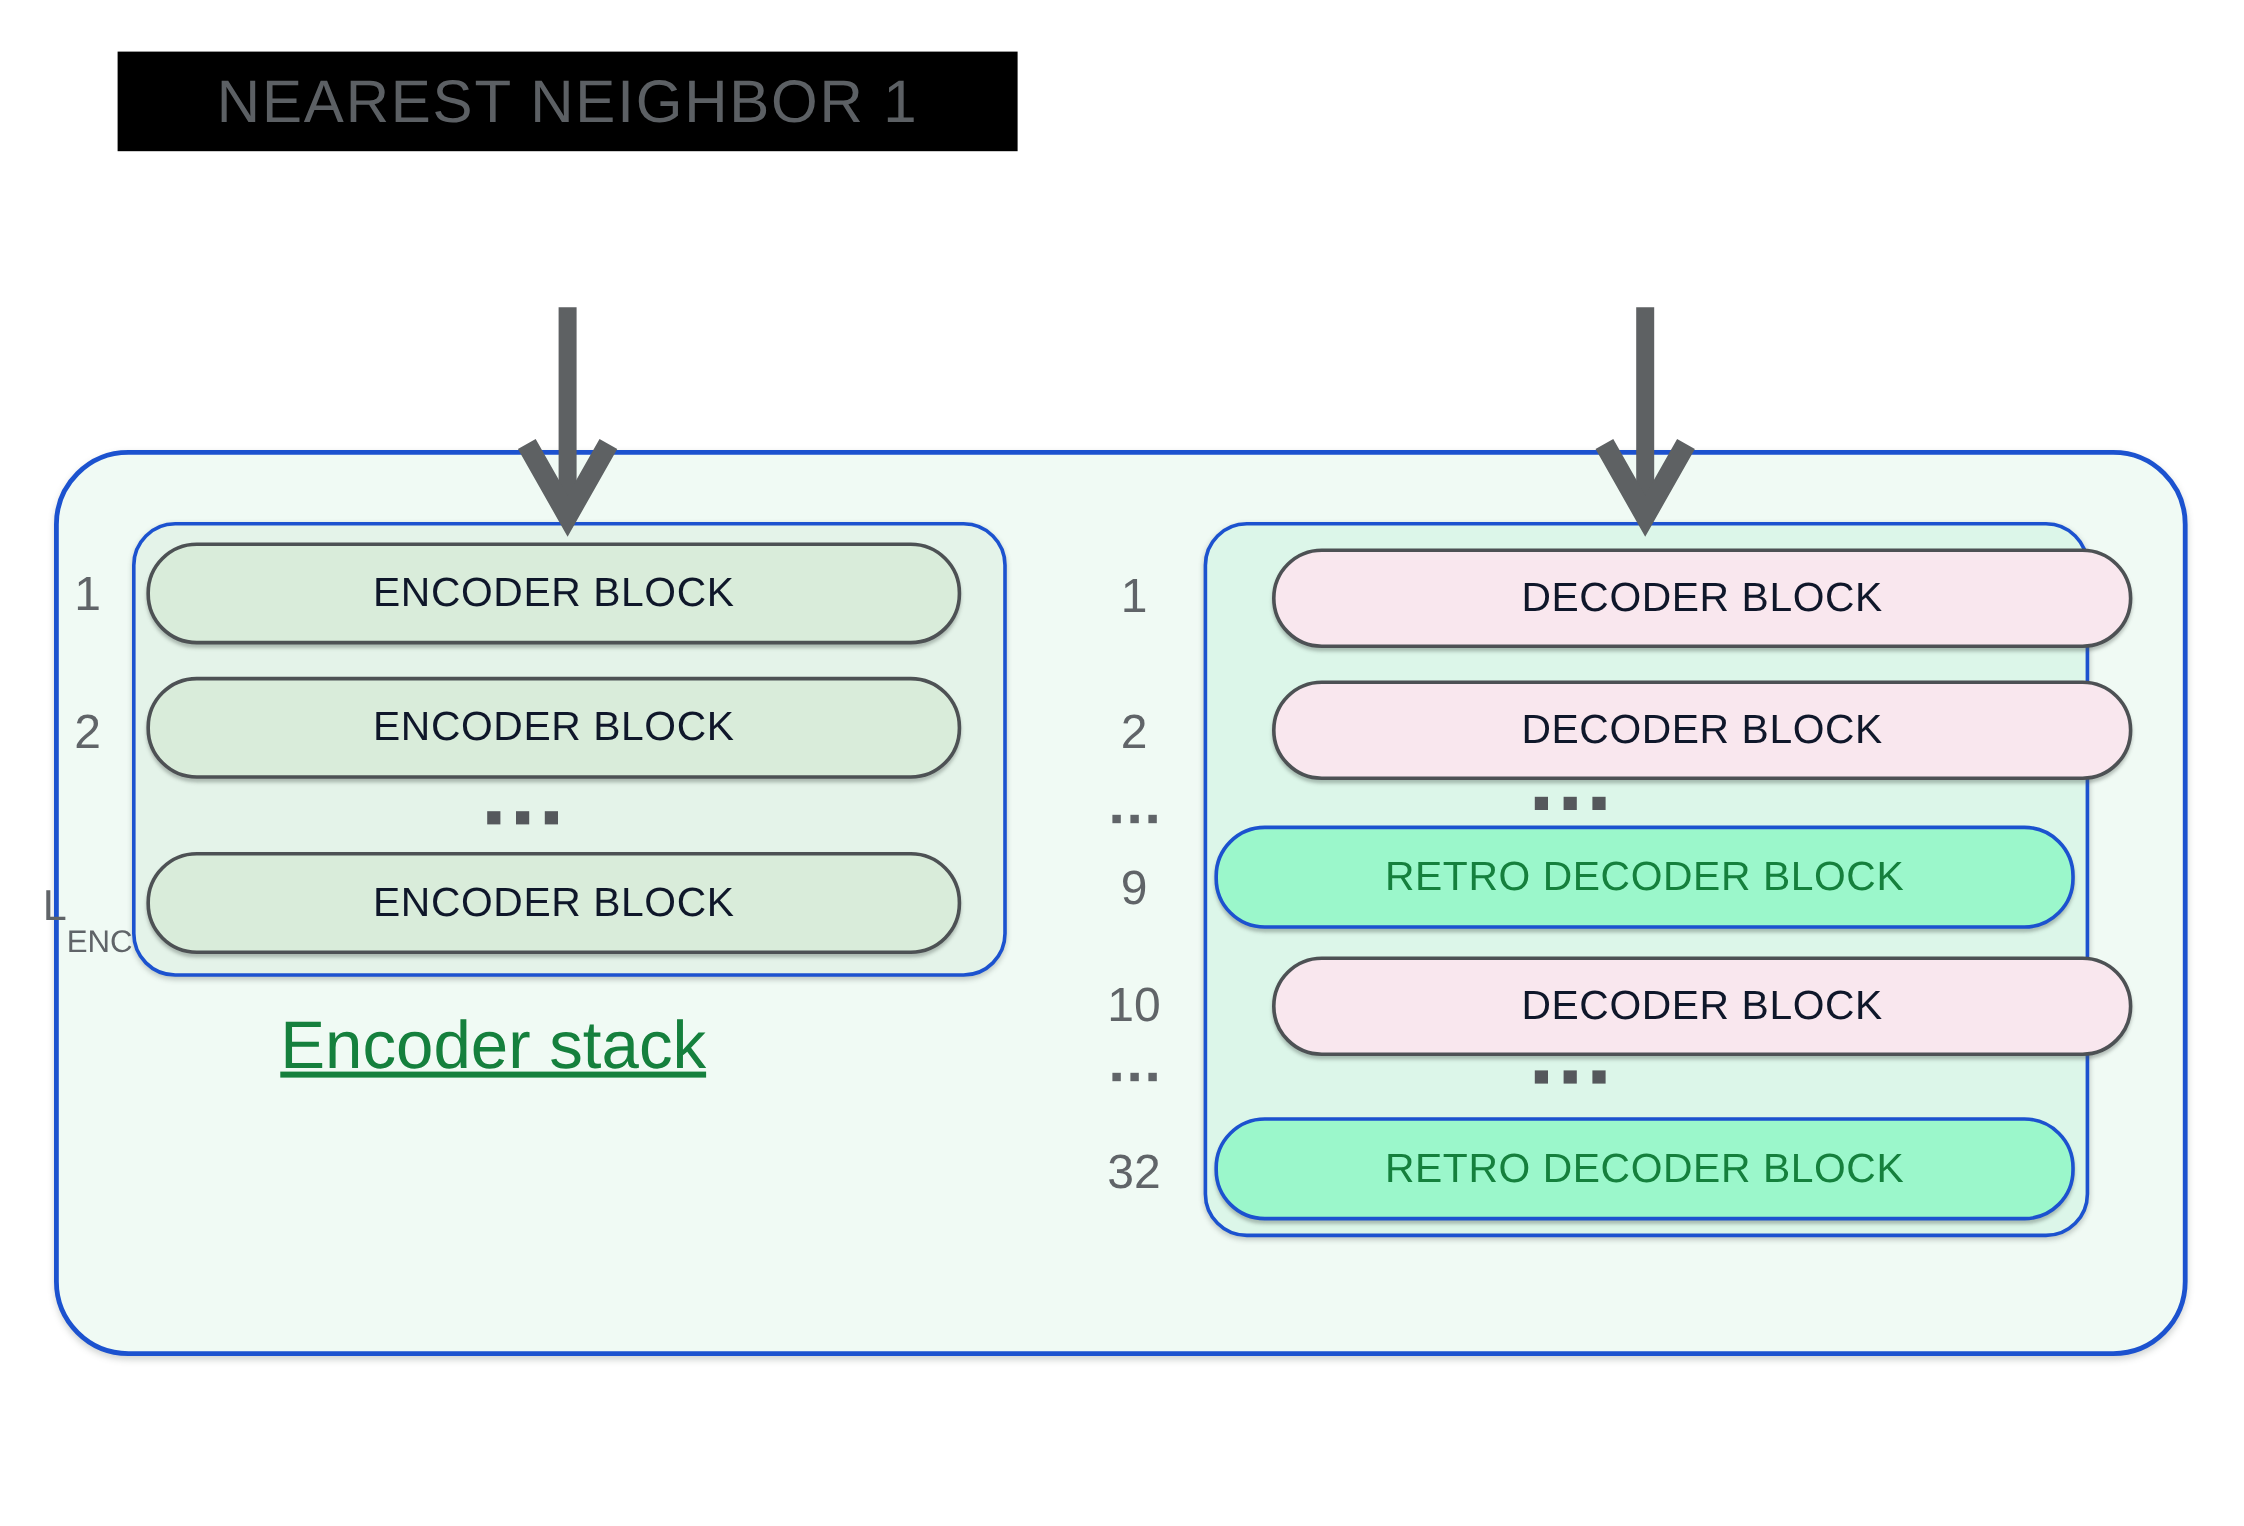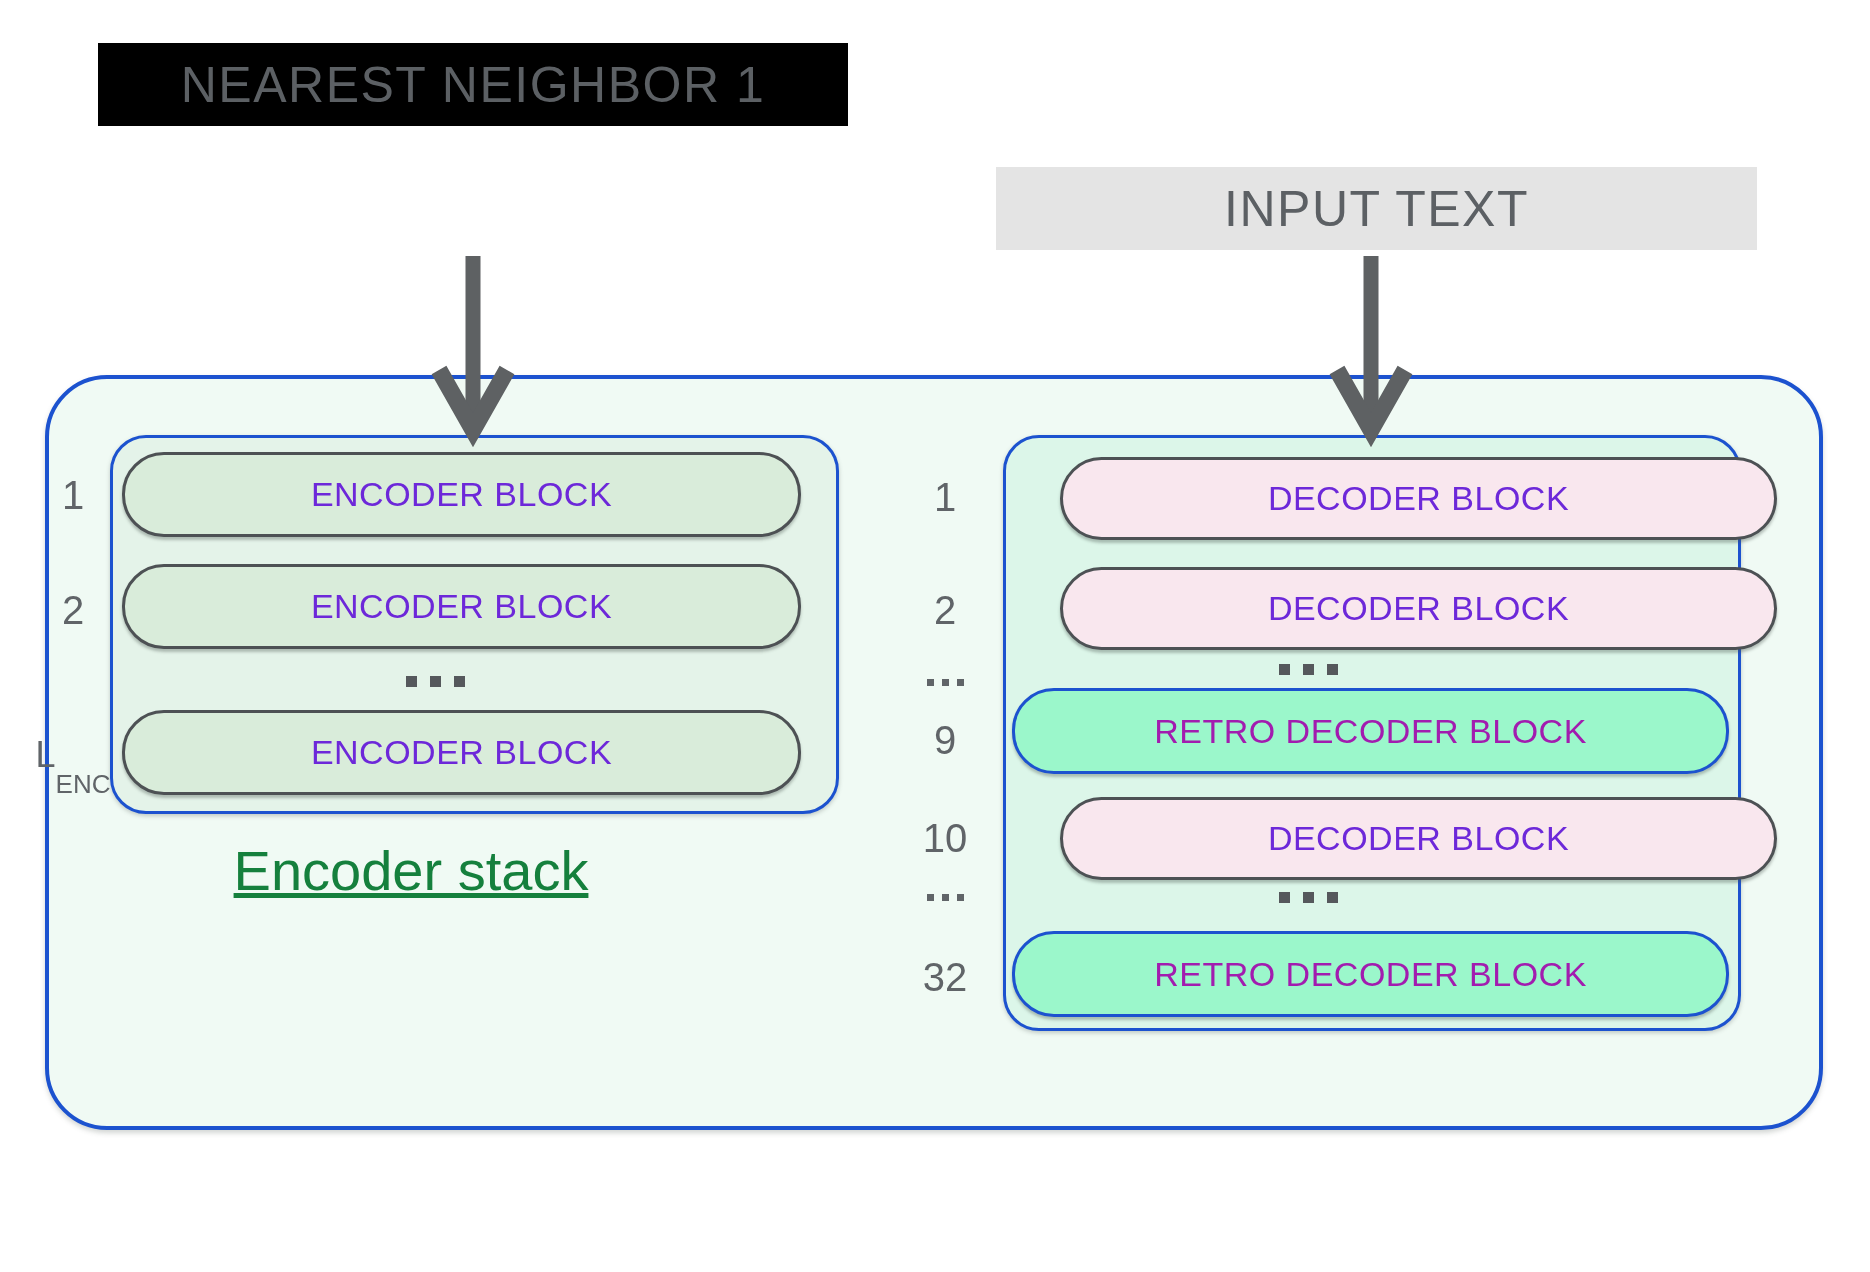--- a/index.html
+++ b/index.html
@@ -19,29 +19,29 @@
     box-shadow:0 3px 5px rgba(80,90,85,0.25);
   }
   .stackbox{
     position:absolute;border:3.5px solid #1c52cf;border-radius:36px;
     box-shadow:0 2px 4px rgba(80,90,85,0.3);
   }
   .enc-stack{left:110px;top:435px;width:723px;height:373px;background:#e4f3e9;}
   .dec-stack{left:1003px;top:435px;width:732px;height:590px;background:#dcf6e9;}
   .block{
     position:absolute;display:flex;align-items:center;justify-content:center;
-    border:3.5px solid #4d5154;border-radius:42px;font-size:34px;color:#6d28d9;
+    border:3.5px solid #4d5154;border-radius:42px;font-size:34px;color:#0f172a;
     letter-spacing:0.5px;white-space:nowrap;box-shadow:0 3px 3px rgba(70,80,75,0.35);
     background:#d9ecda;
   }
   .enc-block{left:122px;width:673px;height:79px;}
   .dec-block{left:1060px;width:711px;height:77px;background:#f9e7ee;}
   .retro-block{
     left:1012px;width:711px;height:80px;background:#9bf7cb;
-    border:3.5px solid #1c52cf;color:#a21caf;align-items:center;
+    border:3.5px solid #1c52cf;color:#15803d;align-items:center;
   }
   .numlabel{
     position:absolute;width:90px;height:48px;display:flex;align-items:center;justify-content:center;
     font-size:40px;color:#606468;
   }
   .enc-num{left:28px;}
   .dec-num{left:900px;}
   .sublabel{font-size:26px;position:relative;top:7px;letter-spacing:0;margin-top:44px;}
   .lenclabel{font-size:36px;}
   .dots{position:absolute;display:flex;align-items:center;}
@@ -60,23 +60,20 @@
   }
   .arrow{position:absolute;overflow:visible;}
 </style>
 </head>
 <body>
 
 <div class="canvas">
 
   <div class="topbox nnbox" style="left:98px;top:43px;width:750px;height:83px;">
     <span>NEAREST NEIGHBOR 1</span>
-  </div>
-  <div class="topbox inputbox" style="left:996px;top:167px;width:761px;height:83px;">
-    <span>INPUT TEXT</span>
   </div>
 
   <div class="outer"></div>
 
   <div class="stackbox enc-stack"></div>
   <div class="block enc-block" style="top:452px;">
     <span>ENCODER BLOCK</span>
   </div>
   <div class="block enc-block" style="top:564px;">
     <span>ENCODER BLOCK</span>

